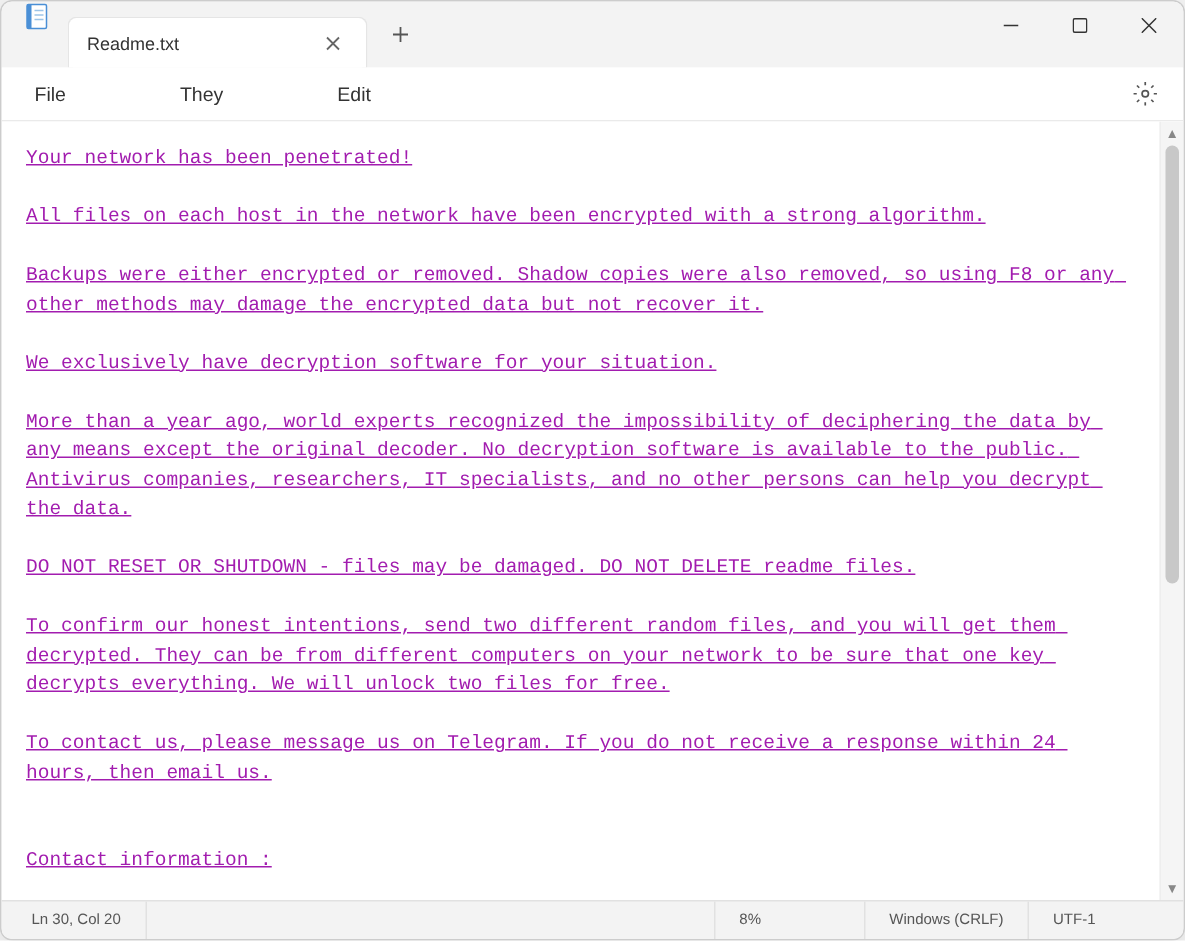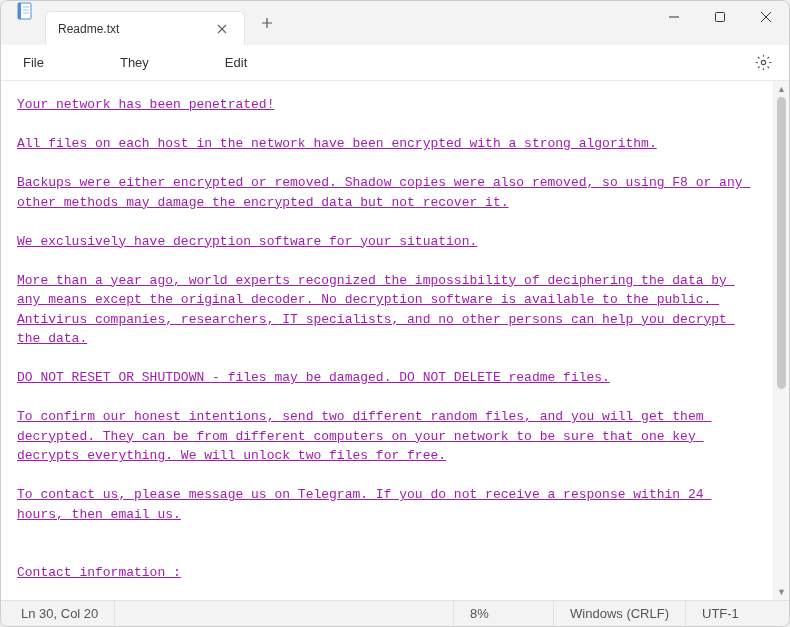--- a/index.html
+++ b/index.html
@@ -133,21 +133,21 @@
       height: 60%;
       background: #c8c8c8;
       border-radius: 5px;
     }
     .statusbar {
       height: 26px;
       background: #f3f3f3;
       border-top: 1px solid #e1e1e1;
       display: flex;
       align-items: center;
-      font-size: 13px;
+      font-size: 10px;
       color: #555;
       padding: 0 4px;
     }
     .status-cell {
       padding: 0 16px;
       height: 100%;
       display: flex;
       align-items: center;
       border-right: 1px solid #e1e1e1;
     }

